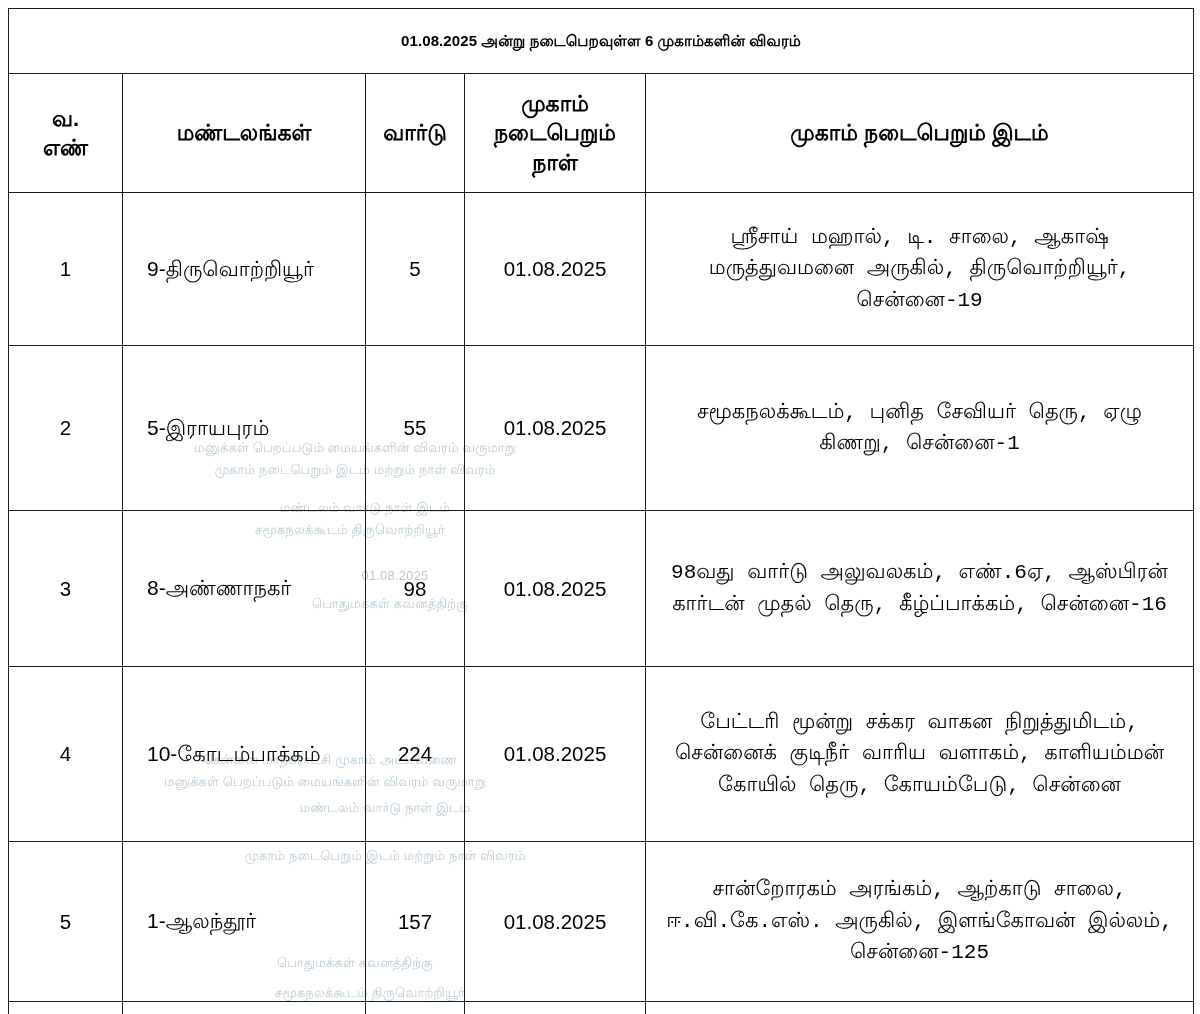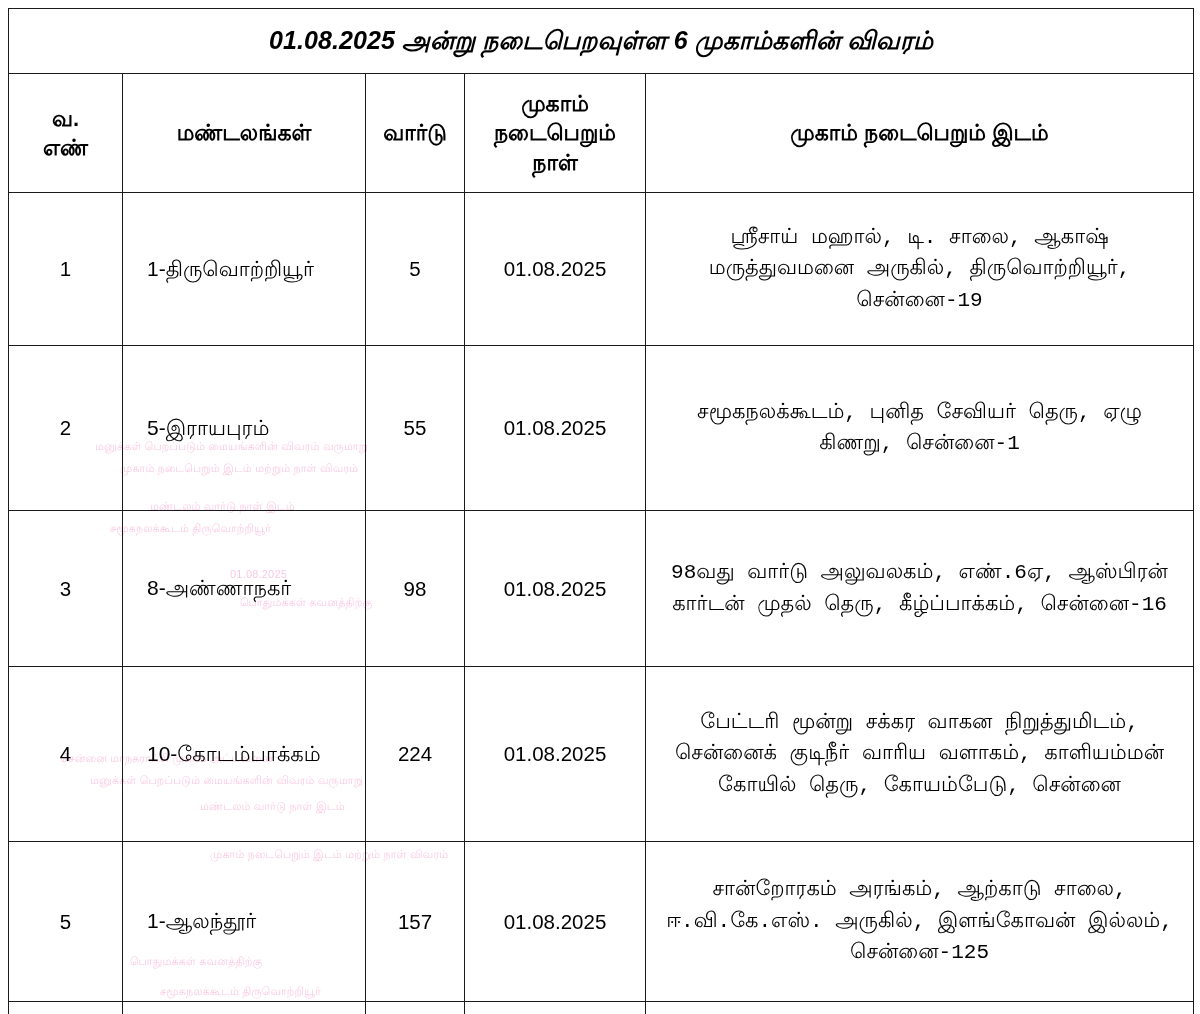--- a/index.html
+++ b/index.html
@@ -27,25 +27,26 @@
     position: absolute;
     left: 0;
     top: 0;
     width: 1200px;
     height: 1014px;
     pointer-events: none;
     z-index: 0;
   }
   .ghost-line {
     position: absolute;
-    color: #ec4899;
+    color: #0c4a6e;
     opacity: 0.30;
-    font-size: 11px;
+    font-size: 13px;
     white-space: nowrap;
     letter-spacing: 0.2px;
+    text-align: center;
   }
 
   .table-wrap {
     position: absolute;
     left: 8px;
     top: 8px;
     width: 1185px;
     z-index: 2;
   }
 
@@ -67,26 +68,25 @@
 
   
   col.c-sno   { width: 114px; }
   col.c-zone  { width: 243px; }
   col.c-ward  { width: 99px;  }
   col.c-date  { width: 181px; }
   col.c-place { width: 548px; }
 
   .title-cell {
     height: 64px;
-    font-size: 25px;
+    font-size: 15px;
     font-weight: bold;
     letter-spacing: 0.1px;
     line-height: 1.25;
     padding: 6px 10px;
-    font-style: italic;
   }
 
   .head-cell {
     height: 118px;
     font-size: 22px;
     font-weight: bold;
     line-height: 1.34;
     padding: 4px 6px;
   }
 
@@ -153,21 +153,21 @@
           <td class="head-cell">
             <div>முகாம்</div>
             <div>நடைபெறும்</div>
             <div>நாள்</div>
           </td>
           <td class="head-cell">முகாம் நடைபெறும் இடம்</td>
         </tr>
 
         <tr class="row-1">
           <td class="body-cell sno">1</td>
-          <td class="body-cell zone">1-திருவொற்றியூர்</td>
+          <td class="body-cell zone">9-திருவொற்றியூர்</td>
           <td class="body-cell ward">5</td>
           <td class="body-cell date">01.08.2025</td>
           <td class="body-cell place">ஸ்ரீசாய் மஹால், டி. சாலை, ஆகாஷ் மருத்துவமனை அருகில், திருவொற்றியூர், சென்னை-19</td>
         </tr>
 
         <tr class="row-2">
           <td class="body-cell sno">2</td>
           <td class="body-cell zone">5-இராயபுரம்</td>
           <td class="body-cell ward">55</td>
           <td class="body-cell date">01.08.2025</td>

